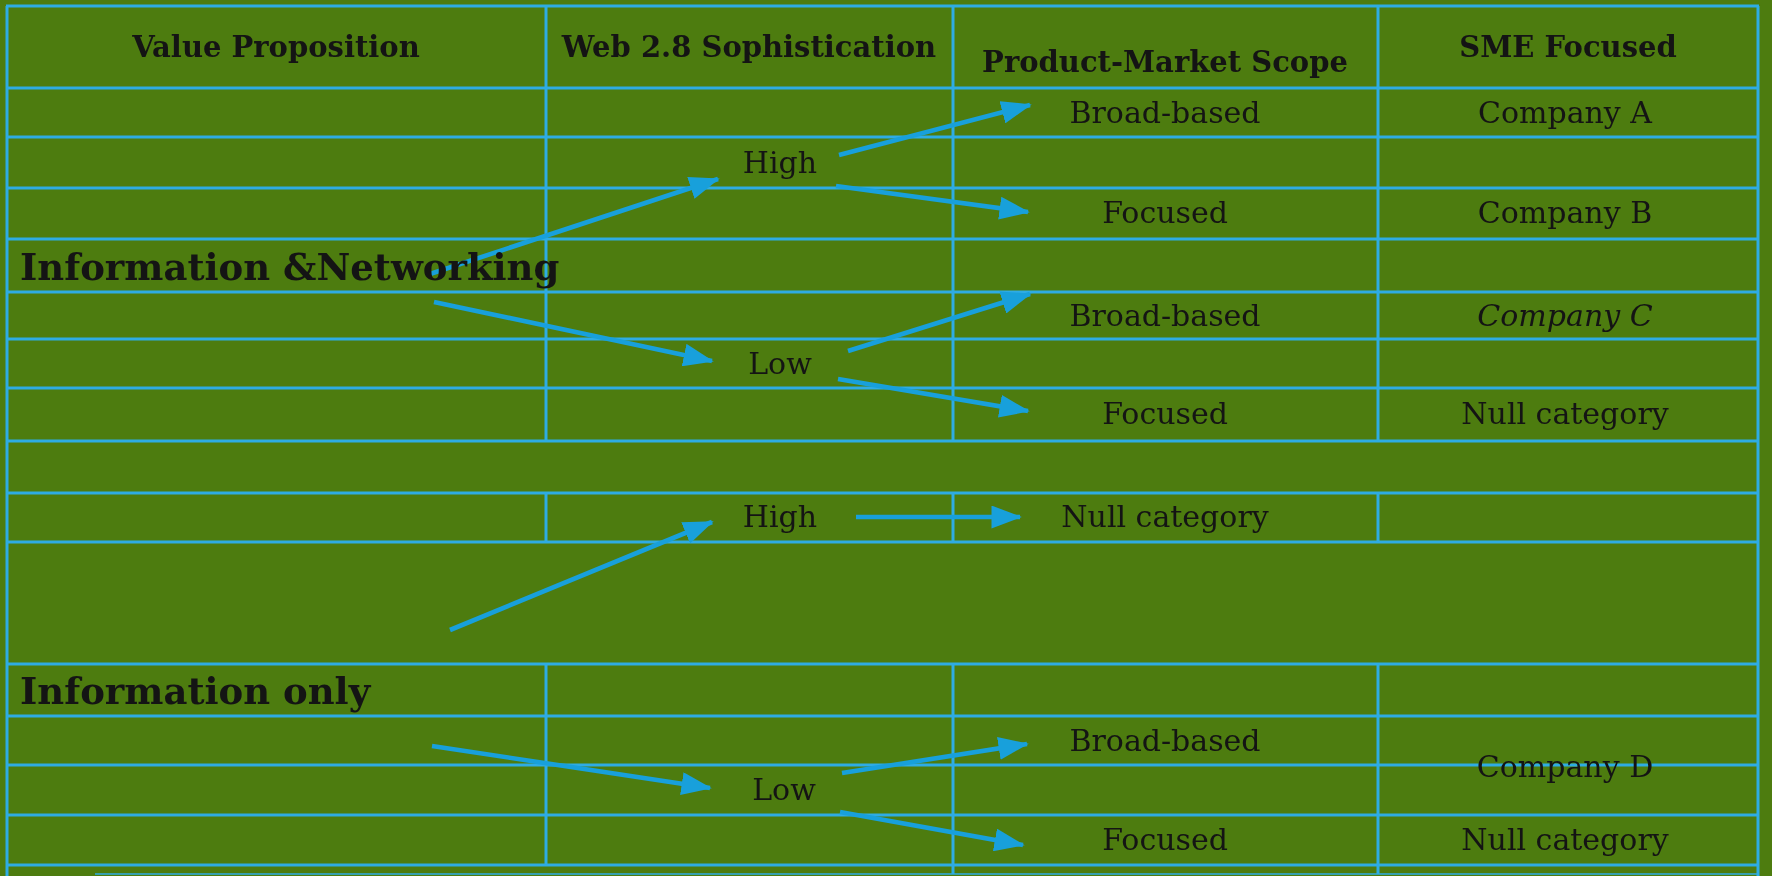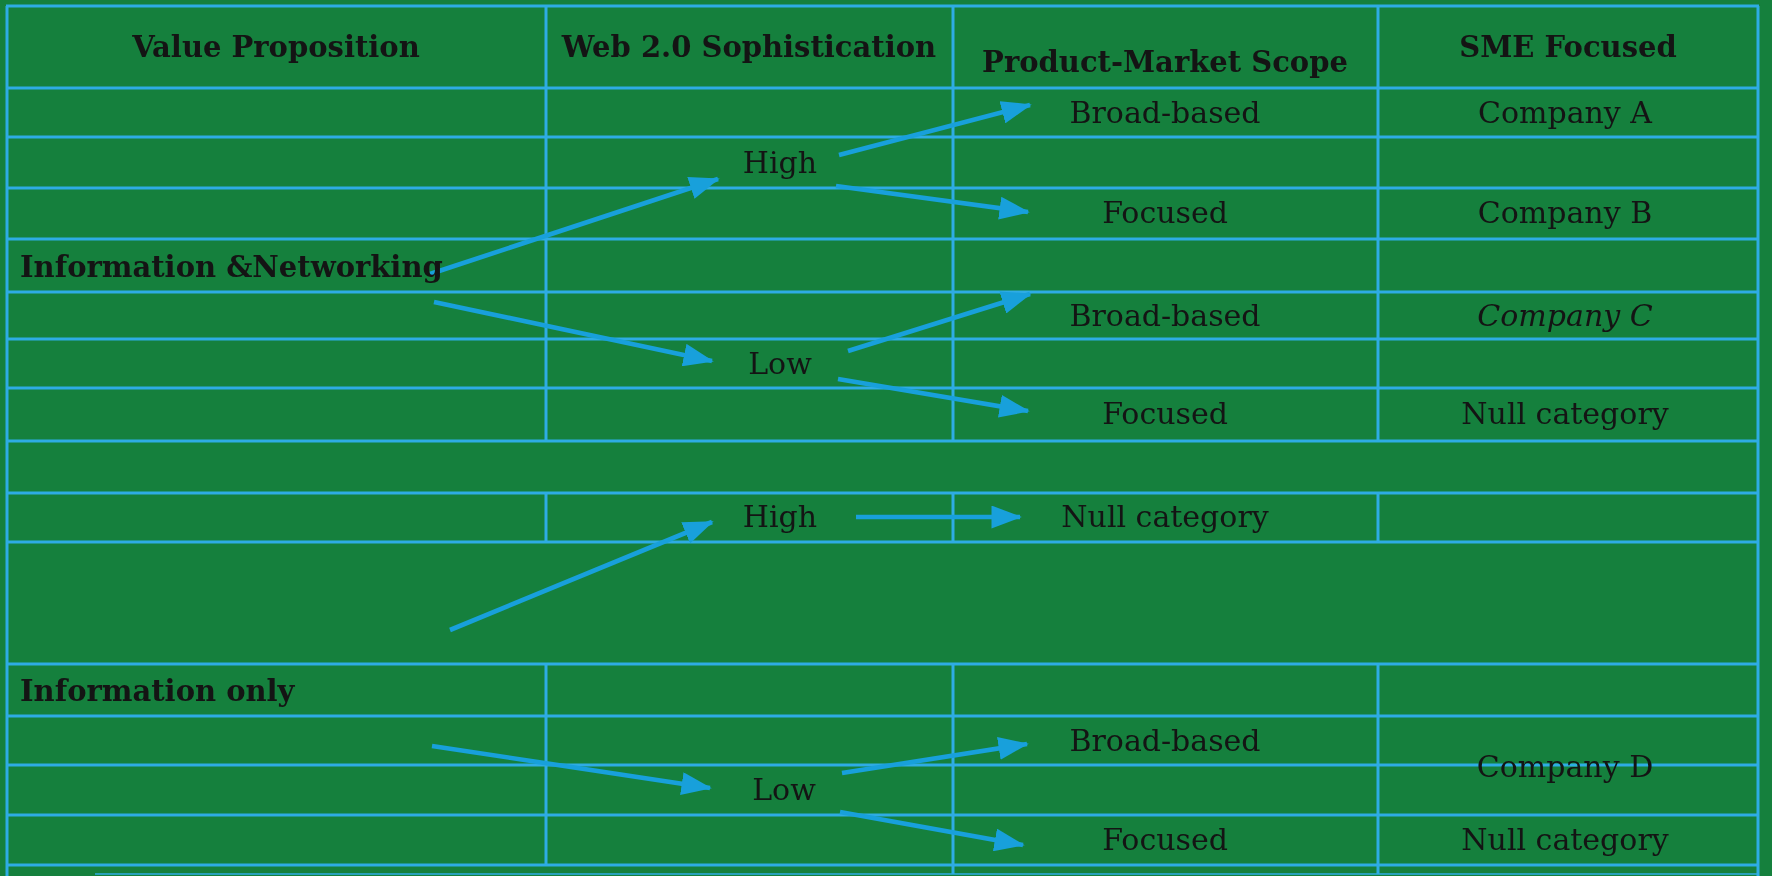--- a/index.html
+++ b/index.html
@@ -1,35 +1,35 @@
 <!DOCTYPE html>
 <html><head>
 <meta charset="utf-8">
 <style>
   html,body{margin:0;padding:0;background:#ffffff;}
   #canvas{
     position:relative;
     width:1772px;height:876px;
-    background:#15803d;
+    background:#4d7c0f;
     font-family:"DejaVu Serif","Liberation Serif",serif;
     color:#141414;
     overflow:hidden;
   }
   #gridsvg{position:absolute;left:0;top:0;width:1772px;height:876px;}
   .lbl{
     position:absolute;
     transform:translate(-50%,-50%);
     white-space:nowrap;
     font-size:30px;
     line-height:1;
     letter-spacing:0px;
   }
   .lbl-left{transform:translate(0,-50%);}
   .hdr{font-weight:bold;font-size:29px;}
-  .rowlabel{font-weight:bold;font-size:29px;}
+  .rowlabel{font-weight:bold;font-size:37px;}
 </style>
 </head>
 <body>
 
 <div id="canvas">
 
   <svg id="gridsvg" viewBox="0 0 1772 876" xmlns="http://www.w3.org/2000/svg">
     <defs>
       <marker id="ah" markerWidth="7" markerHeight="5" refX="6.2" refY="2.5" orient="auto" markerUnits="strokeWidth">
         <path d="M0,0 L6.6,2.5 L0,5 Z" fill="#18A0DB"></path>
@@ -85,21 +85,21 @@
       <line x1="838" y1="379" x2="1028" y2="411" marker-end="url(#ah)"></line>
       <line x1="450" y1="630" x2="712" y2="522" marker-end="url(#ah)"></line>
       <line x1="856" y1="517" x2="1020" y2="517" marker-end="url(#ah)"></line>
       <line x1="432" y1="746" x2="710" y2="788" marker-end="url(#ah)"></line>
       <line x1="842" y1="773" x2="1027" y2="744" marker-end="url(#ah)"></line>
       <line x1="840" y1="812" x2="1023" y2="845" marker-end="url(#ah)"></line>
     </g>
   </svg>
 
   <div class="lbl hdr" style="left:276px;top:47px;">Value Proposition</div>
-  <div class="lbl hdr" style="left:749px;top:47px;">Web 2.0 Sophistication</div>
+  <div class="lbl hdr" style="left:749px;top:47px;">Web 2.8 Sophistication</div>
   <div class="lbl hdr" style="left:1165px;top:31px;margin-top:31px;">Product-Market Scope</div>
   <div class="lbl hdr" style="left:1568px;top:47px;">SME Focused</div>
 
   <div class="lbl lbl-left rowlabel" style="left:20px;top:267px;">Information &amp;Networking</div>
 
   <div class="lbl" style="left:780px;top:163px;">High</div>
   <div class="lbl" style="left:1165px;top:113px;">Broad-based</div>
   <div class="lbl" style="left:1565px;top:113px;">Company A</div>
   <div class="lbl" style="left:1165px;top:213px;">Focused</div>
   <div class="lbl" style="left:1565px;top:213px;text-align:right;">Company B</div>

